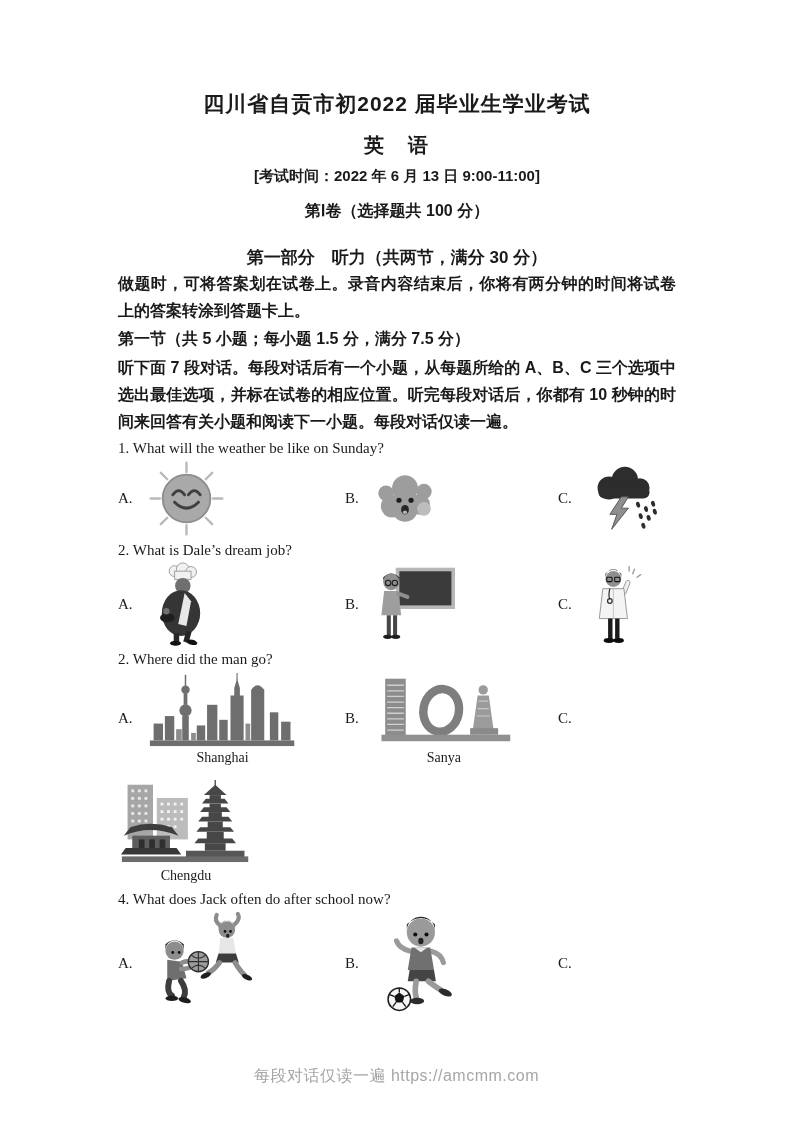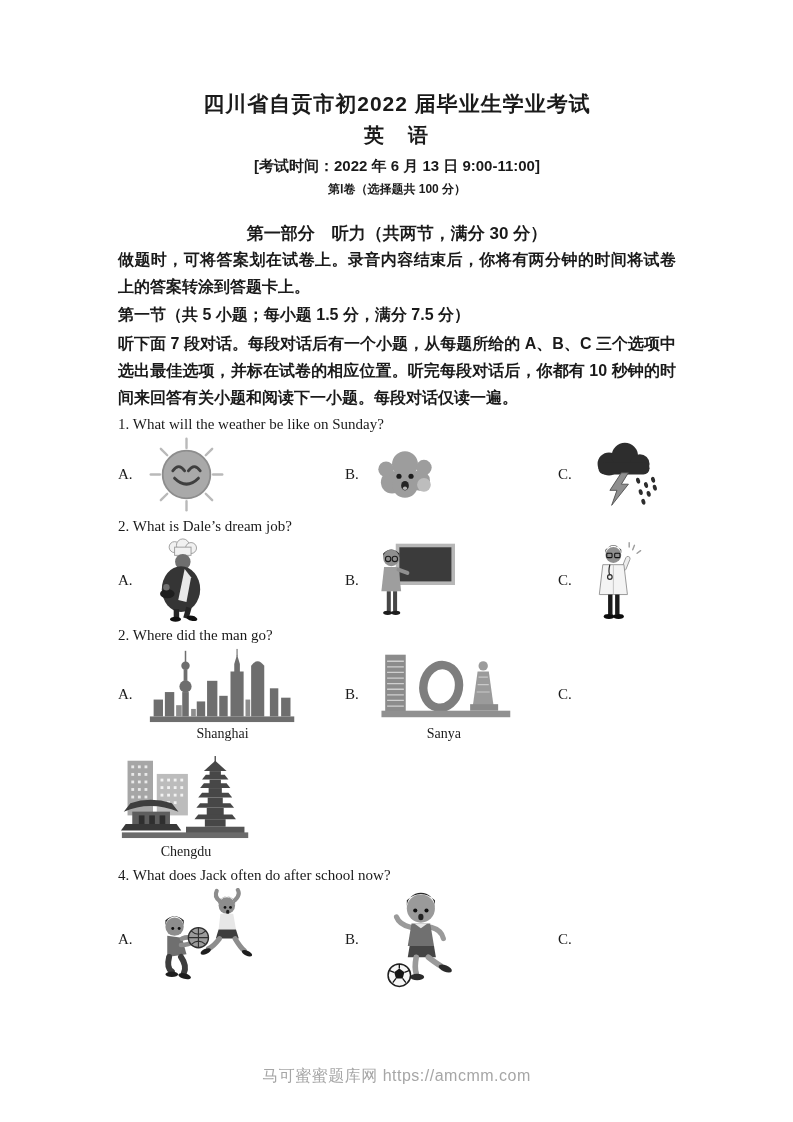--- a/index.html
+++ b/index.html
@@ -10,23 +10,23 @@
     position: relative;
     width: 793px;
     height: 1122px;
     margin: 0 auto;
     background: #ffffff;
     overflow: hidden;
     padding: 90px 117px 15px 118px;
   }
 
   .title   { font-size: 21px; font-weight: bold; text-align: center; letter-spacing: 1px; }
-  .subject { font-size: 20px; font-weight: bold; text-align: center; margin-top: 4px; letter-spacing: 2px; }
+  .subject { font-size: 20px; font-weight: bold; text-align: center; margin-top: 14px; letter-spacing: 2px; }
   .exam-time { font-size: 15px; font-weight: bold; text-align: center; margin-top: 8px; }
-  .volume  { font-size: 12px; font-weight: bold; text-align: center; margin-top: 5px; }
+  .volume  { font-size: 16px; font-weight: bold; text-align: center; margin-top: 15px; }
 
   .part-title { font-size: 17px; font-weight: bold; text-align: center; margin-top: 24px; }
   .cn { font-size: 16px; font-weight: bold; line-height: 1.7; margin-top: 1px; text-align: justify; }
 
   .q { font-family: "Liberation Serif", serif; font-size: 15px; margin-top: 5px; margin-bottom: 3px; }
 
   .opt-row { display: flex; align-items: center; margin: 2px 0 5px 0; }
   .opt { display: flex; align-items: center; gap: 15px; }
   .opt-a { width: 227px; }
   .opt-b { width: 213px; }
@@ -397,14 +397,14 @@
           <polygon points="27,87 32.5,91 30.5,97.5 23.5,97.5 21.5,91" fill="#141414"></polygon>
           <path d="M27 87 v-5 M32.5 91 l5.5 -2 M30.5 97.5 l3.5 4.5 M23.5 97.5 l-3.5 4.5 M21.5 91 l-5.5 -2" stroke="#141414" stroke-width="1.4" fill="none"></path>
         </svg>
       </span>
     </div>
     <div class="opt opt-c">
       <span class="opt-label">C.</span>
     </div>
   </div>
 
-  <p class="footer">马可蜜蜜题库网 https://amcmm.com</p>
+  <p class="footer">每段对话仅读一遍 https://amcmm.com</p>
 </div>
 
 </body></html>

